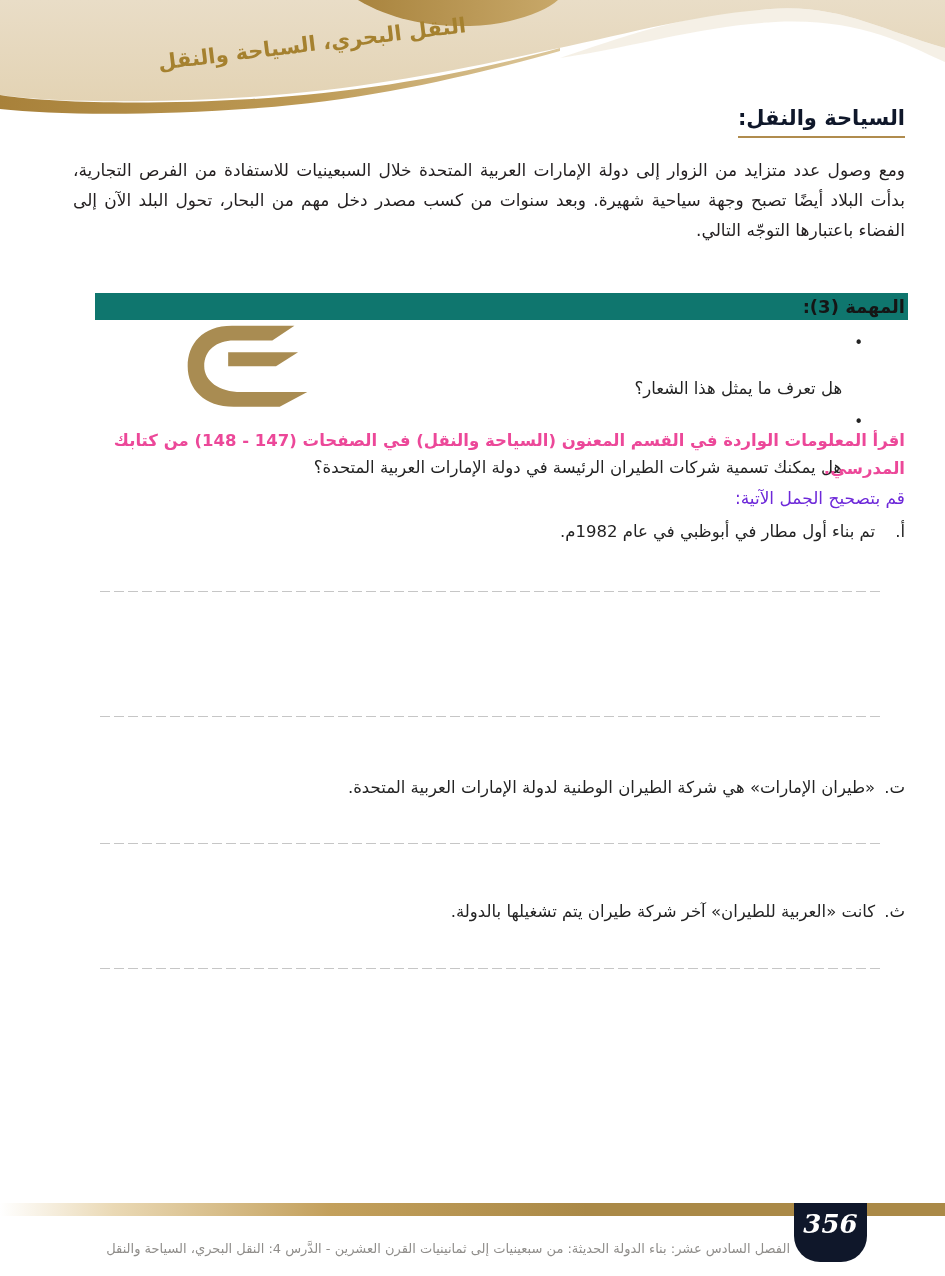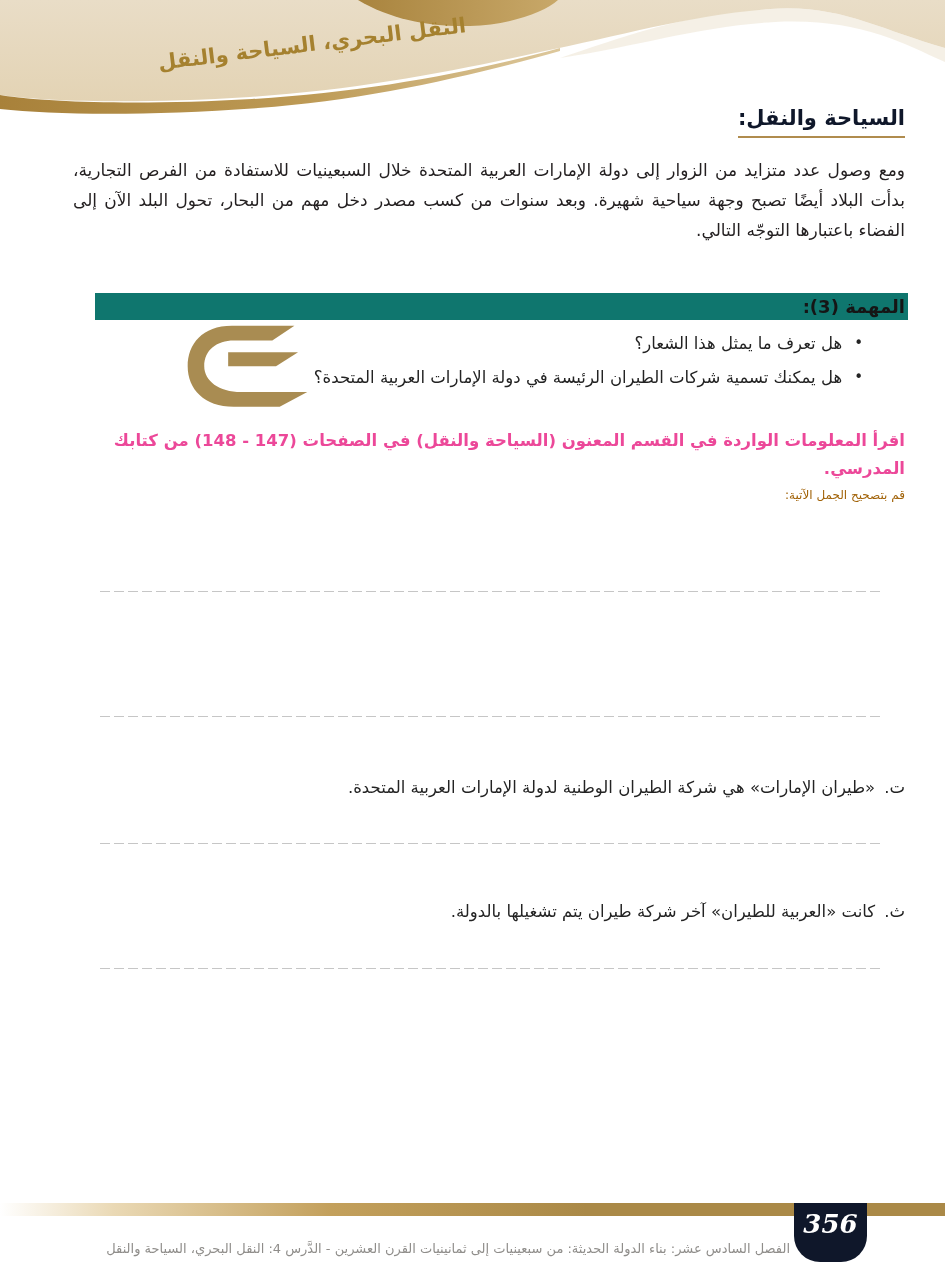--- a/index.html
+++ b/index.html
@@ -36,28 +36,28 @@
   .task-title {
     position:absolute; right:3px; top:0; line-height:27px;
     direction:rtl; font-size:18px; font-weight:bold; color:#151515; white-space:nowrap;
   }
 
   
   .logo { position:absolute; top:322px; left:183px; width:140px; height:92px; }
   .bullets { position:absolute; top:331px; right:82px; direction:rtl; }
   .bullet-row { display:flex; direction:rtl; align-items:flex-start; margin-bottom:9px; }
   .dot { font-size:15px; line-height:25px; margin-left:12px; color:#232323; }
-  .q-text { font-size:16.5px; line-height:25px; color:#232323; }
+  .q-text { font-size:16.5px; line-height:25px; color:#232323;margin-top:45px; }
 
   
   .instruction {
     position:absolute; top:427px; right:40px; left:73px;
     direction:rtl; text-align:right; font-size:16.5px; font-weight:bold; color:#ec4899; line-height:28px;
   }
-  .prompt { position:absolute; top:488px; right:40px; direction:rtl; font-size:12px; color:#a16207;text-align:center; }
+  .prompt { position:absolute; top:488px; right:40px; direction:rtl; font-size:17px; color:#6d28d9;text-align:center; }
   .item { position:absolute; right:40px; left:73px; direction:rtl; text-align:right; font-size:16.5px; color:#232323; }
   .item-label { display:inline-block; margin-left:9px; }
   .item-label.gap-lg { margin-left:20px; }
   .answer-line {
     position:absolute; left:100px; right:63px; height:1px;
     background:repeating-linear-gradient(to right, #c6c6c6 0, #c6c6c6 10px, transparent 10px, transparent 14px);
   }
 
   
   .footer-bar {
@@ -137,20 +137,23 @@
     <div class="bullet-row">
       <span class="dot">•</span>
       <span class="q-text">هل يمكنك تسمية شركات الطيران الرئيسة في دولة الإمارات العربية المتحدة؟</span>
     </div>
   </div>
 
   <div class="instruction">اقرأ المعلومات الواردة في القسم المعنون (السياحة والنقل) في الصفحات (147 - 148) من كتابك المدرسي.</div>
 
   <div class="prompt">قم بتصحيح الجمل الآتية:</div>
 
+  <div class="item" style="top:522px">
+    <span class="item-label gap-lg">أ.</span><span>تم بناء أول مطار في أبوظبي في عام 1982م.</span>
+  </div>
   <div class="answer-line" style="top:591px"></div>
 
   <div class="answer-line" style="top:716px"></div>
 
   <div class="item" style="top:778px">
     <span class="item-label">ت.</span><span>«طيران الإمارات» هي شركة الطيران الوطنية لدولة الإمارات العربية المتحدة.</span>
   </div>
   <div class="answer-line" style="top:843px"></div>
 
   <div class="item" style="top:902px">

